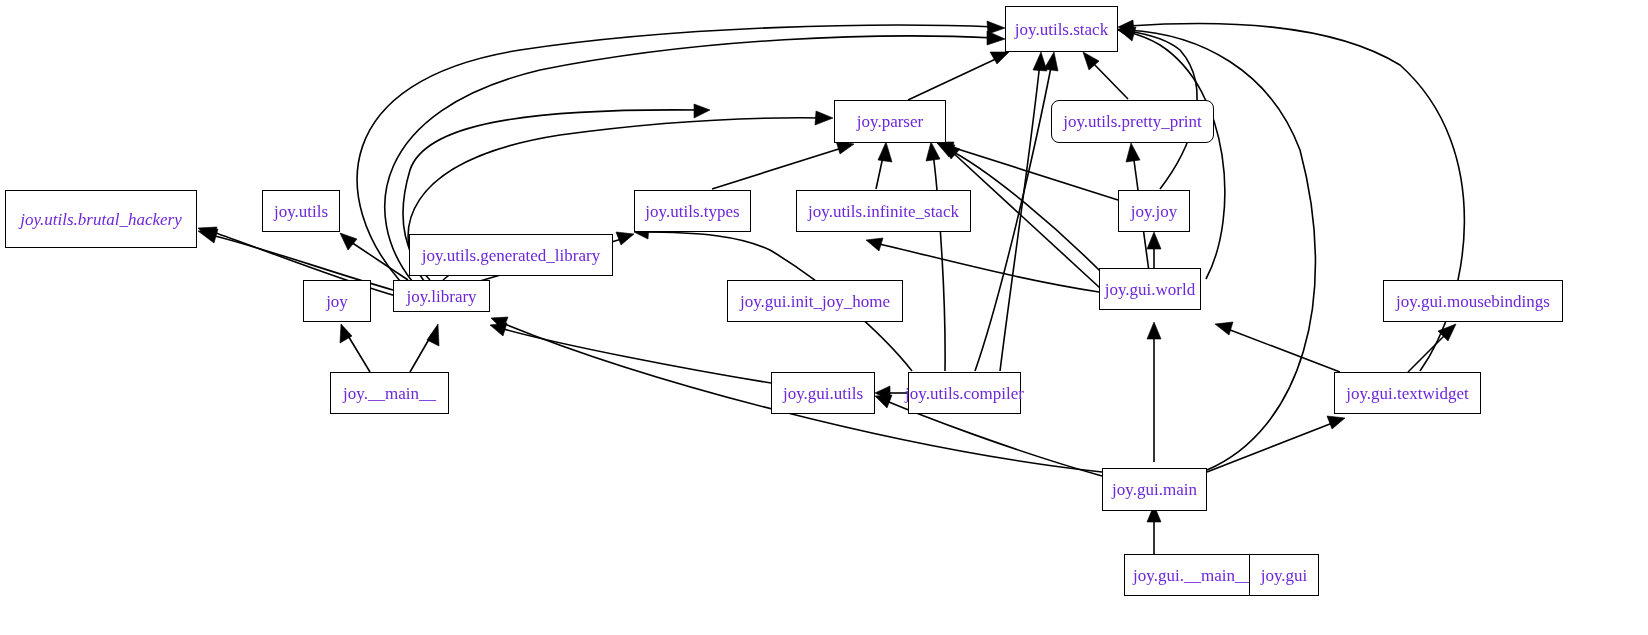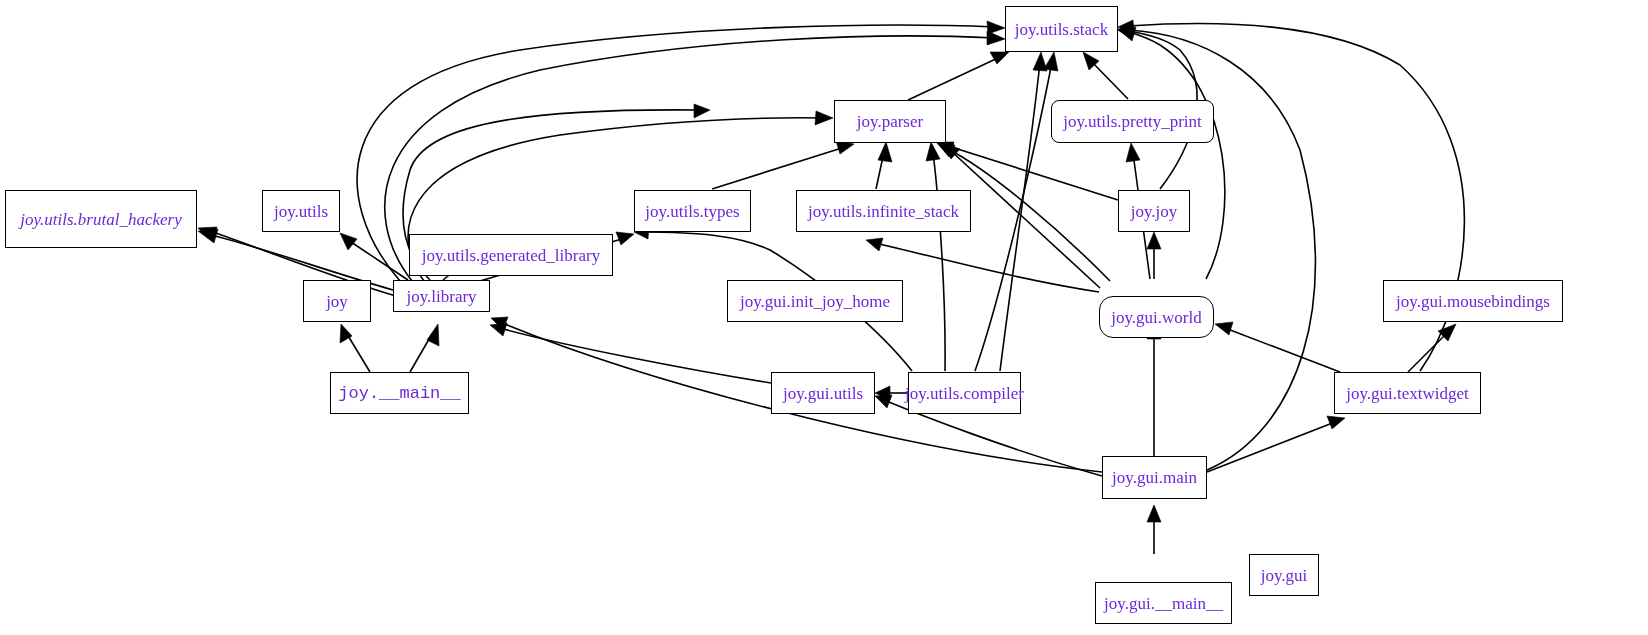--- a/index.html
+++ b/index.html
@@ -270,41 +270,41 @@
       </div>
       <div class="graph-node" style="left: 303px; top: 280px; width: 68px; height: 42px;">
         <span class="node-label">joy</span>
       </div>
       <div class="graph-node" style="left: 393px; top: 280px; width: 97px; height: 32px;">
         <span class="node-label">joy.library</span>
       </div>
       <div class="graph-node" style="left: 727px; top: 280px; width: 176px; height: 42px;">
         <span class="node-label">joy.gui.init_joy_home</span>
       </div>
-      <div class="graph-node" style="left: 1099px; top: 296px; width: 115px; height: 42px; border-radius: 14px;">
+      <div class="graph-node" style="left: 1099px; top: 268px; width: 102px; height: 42px;">
         <span class="node-label">joy.gui.world</span>
       </div>
       <div class="graph-node" style="left: 1383px; top: 280px; width: 180px; height: 42px;">
         <span class="node-label">joy.gui.mousebindings</span>
       </div>
-      <div class="graph-node" style="left: 330px; top: 372px; width: 139px; height: 42px; font-family: Liberation Mono, monospace;">
+      <div class="graph-node" style="left: 330px; top: 372px; width: 119px; height: 42px;">
         <span class="node-label">joy.__main__</span>
       </div>
       <div class="graph-node" style="left: 771px; top: 372px; width: 104px; height: 42px;">
         <span class="node-label">joy.gui.utils</span>
       </div>
       <div class="graph-node" style="left: 908px; top: 372px; width: 113px; height: 42px;">
         <span class="node-label">joy.utils.compiler</span>
       </div>
       <div class="graph-node" style="left: 1334px; top: 372px; width: 147px; height: 42px;">
         <span class="node-label">joy.gui.textwidget</span>
       </div>
-      <div class="graph-node" style="left: 1102px; top: 456px; width: 105px; height: 43px;">
+      <div class="graph-node" style="left: 1102px; top: 468px; width: 105px; height: 43px;">
         <span class="node-label">joy.gui.main</span>
       </div>
-      <div class="graph-node" style="left: 1095px; top: 554px; width: 137px; height: 42px; margin-top: 28px;">
+      <div class="graph-node" style="left: 1124px; top: 554px; width: 137px; height: 42px;">
         <span class="node-label">joy.gui.__main__</span>
       </div>
       <div class="graph-node" style="left: 1249px; top: 554px; width: 70px; height: 42px;">
         <span class="node-label">joy.gui</span>
       </div>
     </div>
 </div>
 
 </body></html>

